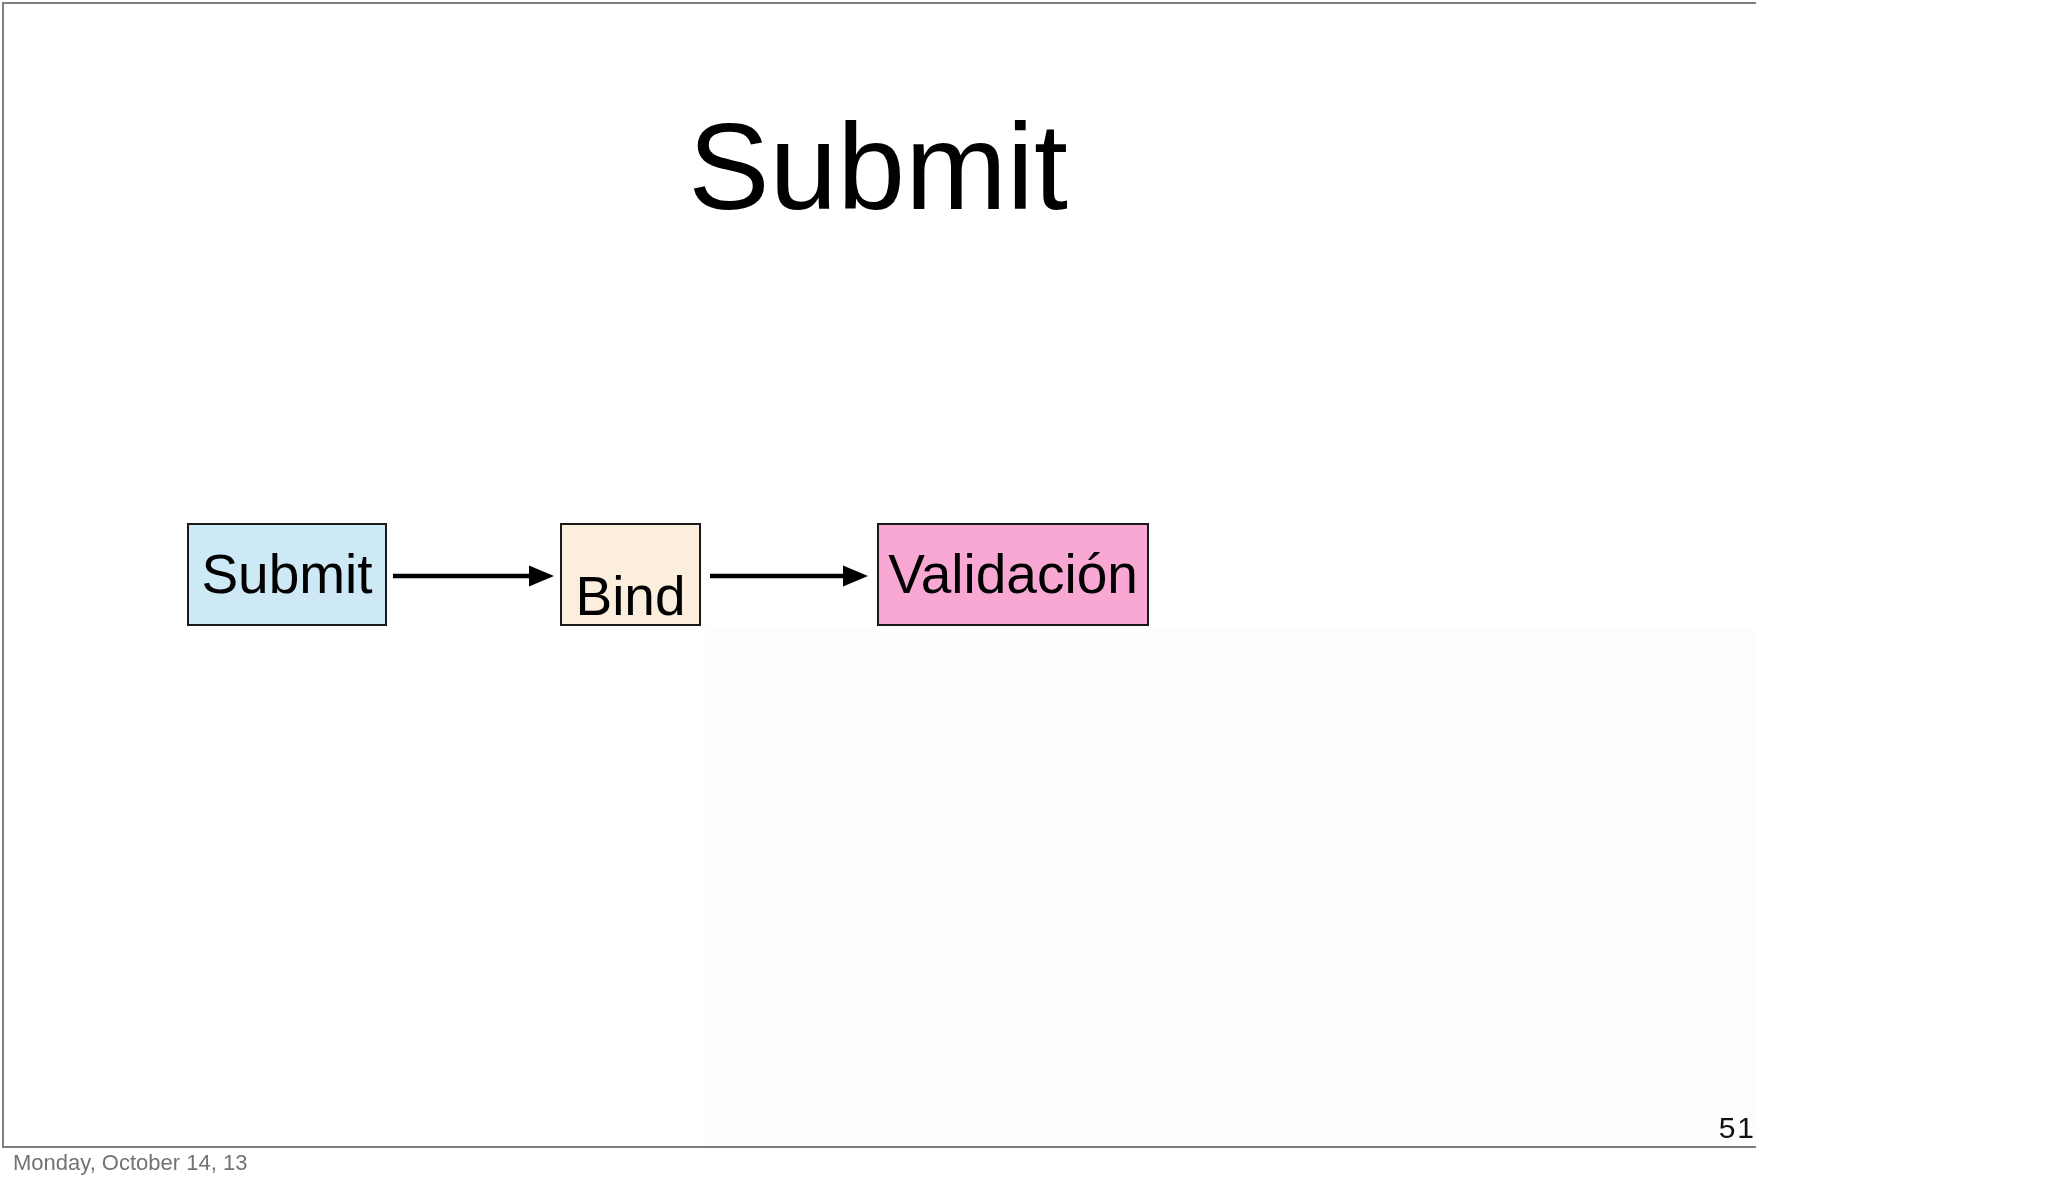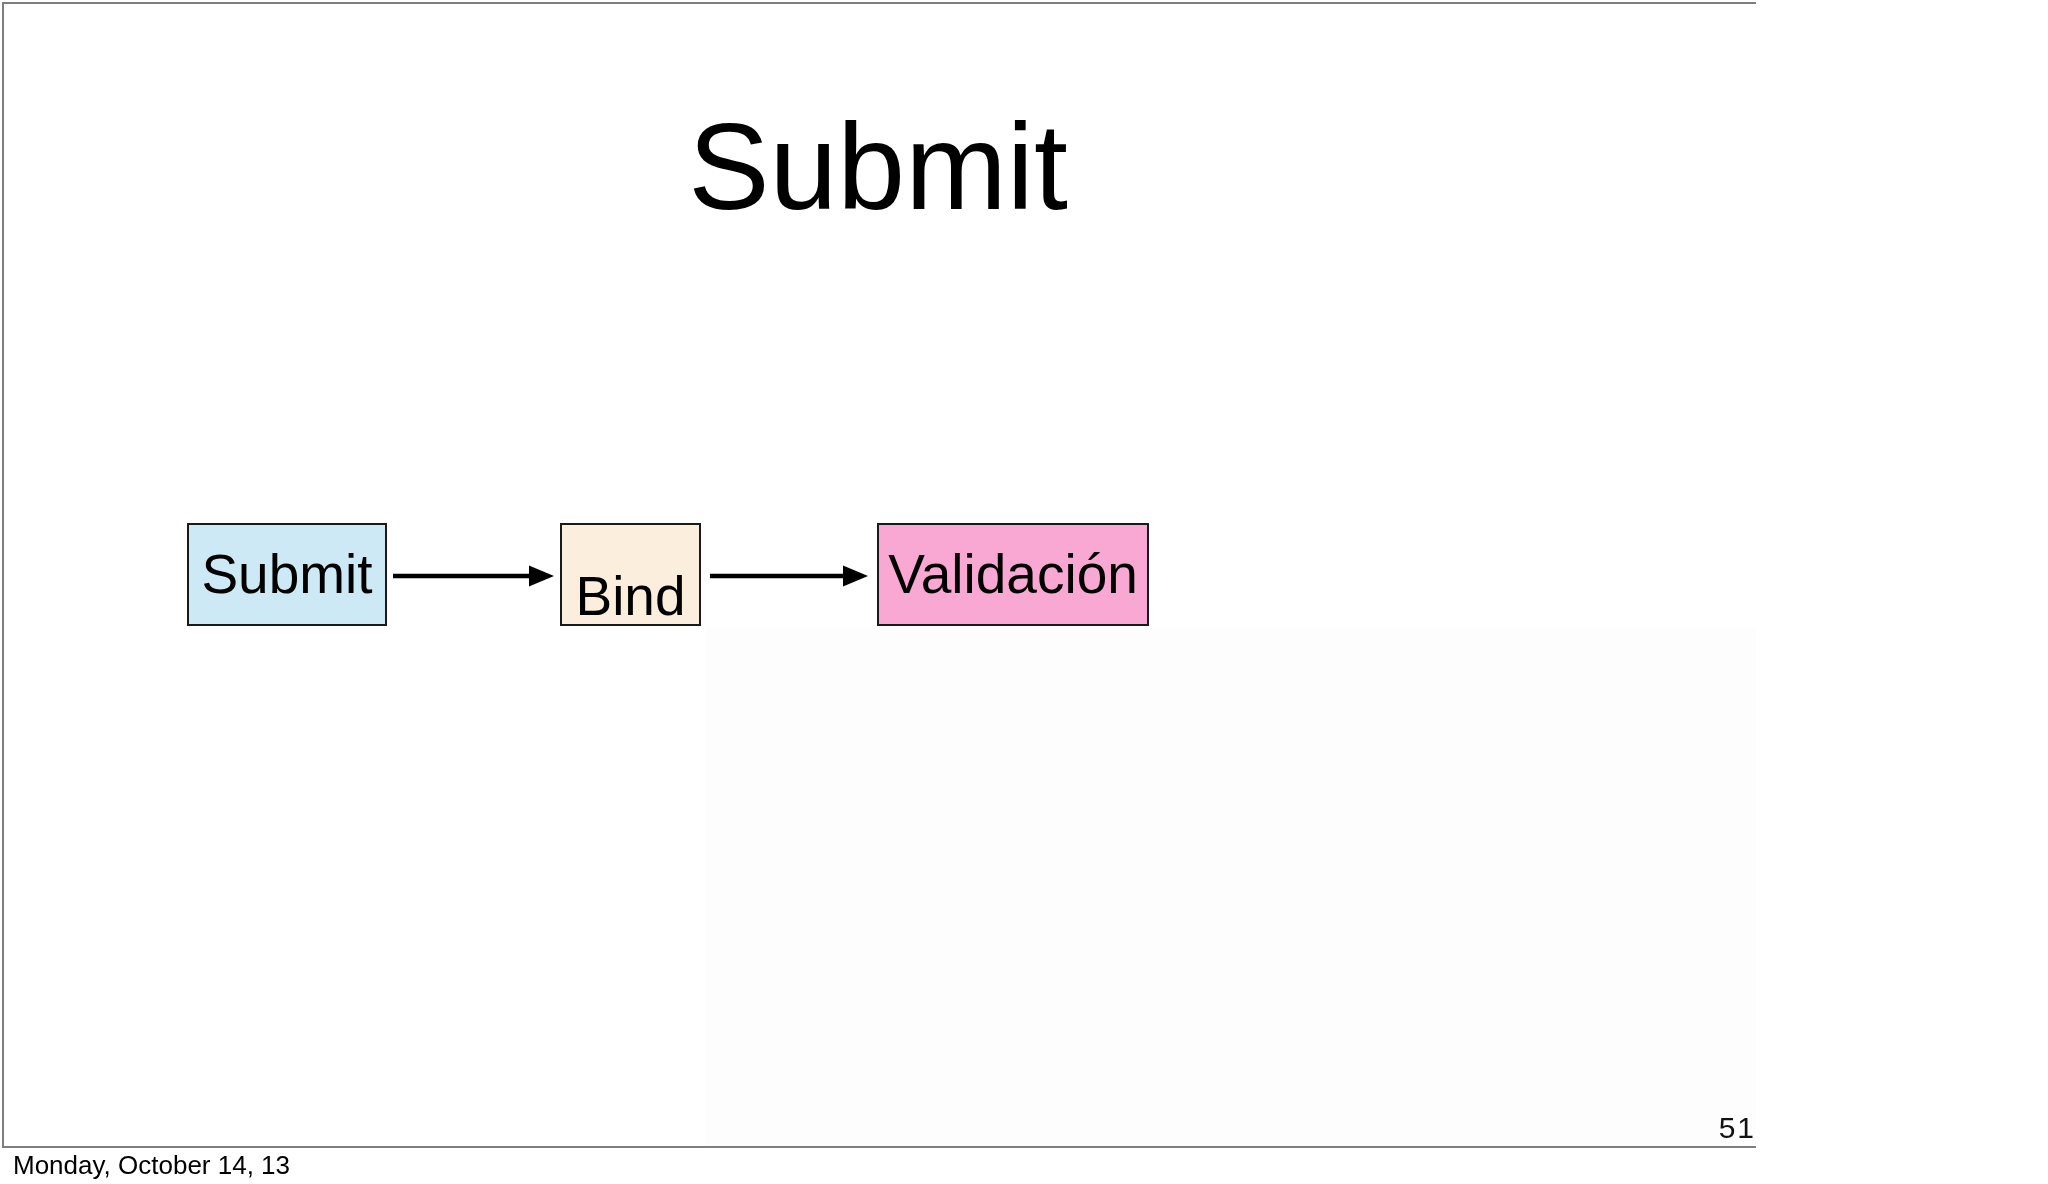--- a/index.html
+++ b/index.html
@@ -80,23 +80,23 @@
     font-size: 30px;
     line-height: 1;
     letter-spacing: 2px;
     color: #111111;
     margin-top: 12px;
   }
   .date-stamp {
     position: absolute;
     left: 13px;
     top: 1152px;
-    font-size: 26px;
+    font-size: 22px;
     line-height: 1;
-    color: #000000;
+    color: #737373;
     white-space: nowrap;
   }
 </style>
 </head>
 <body>
 
 <div class="canvas">
 
   <div class="shade-artifact"></div>
 

